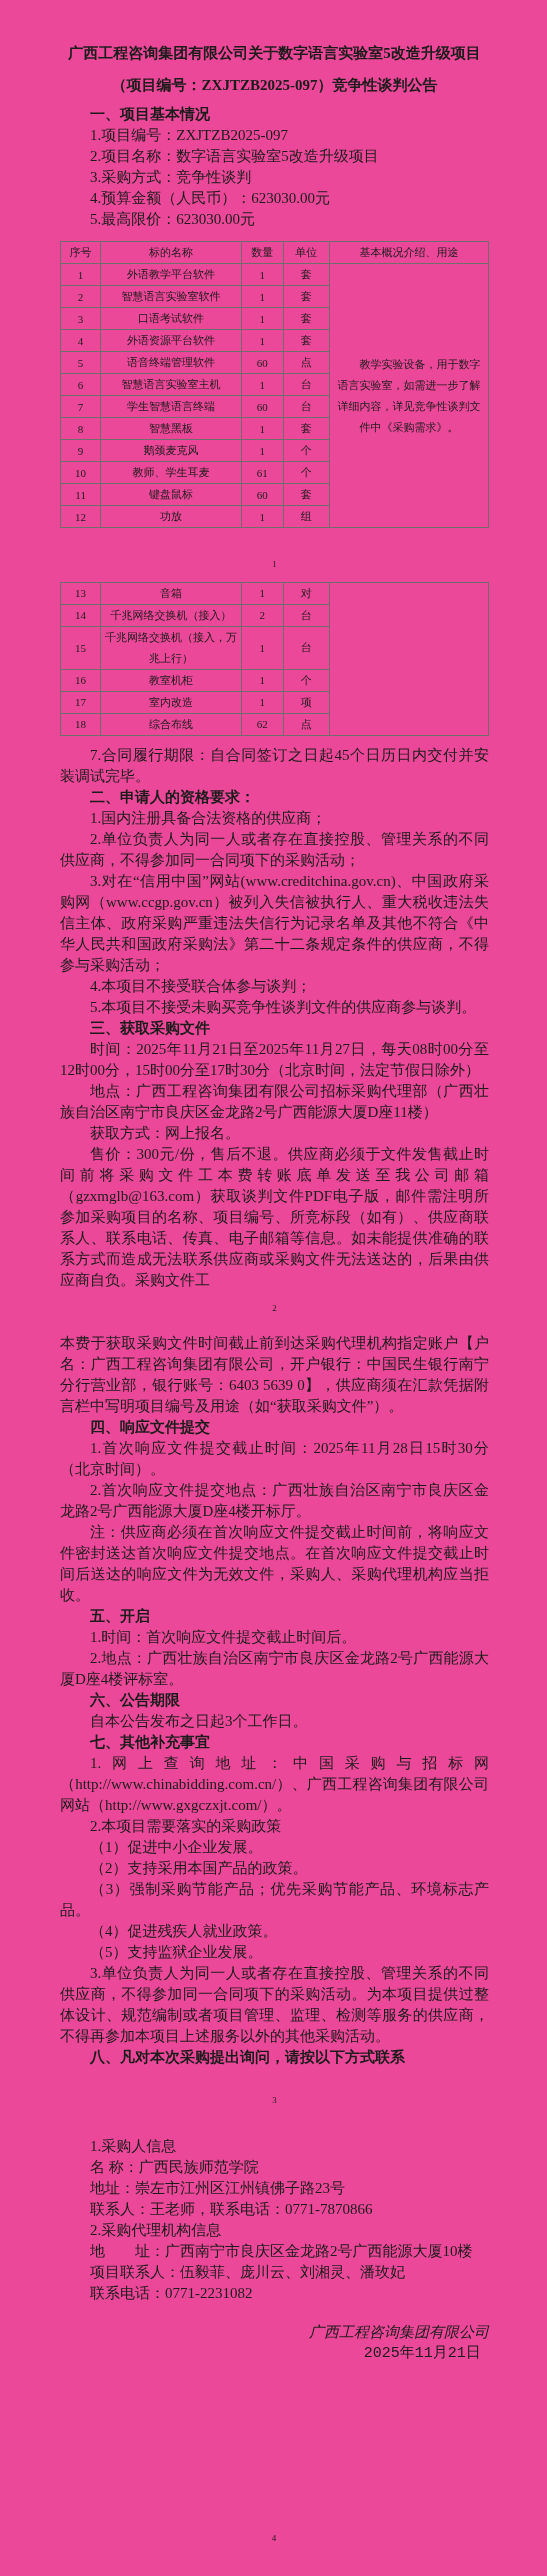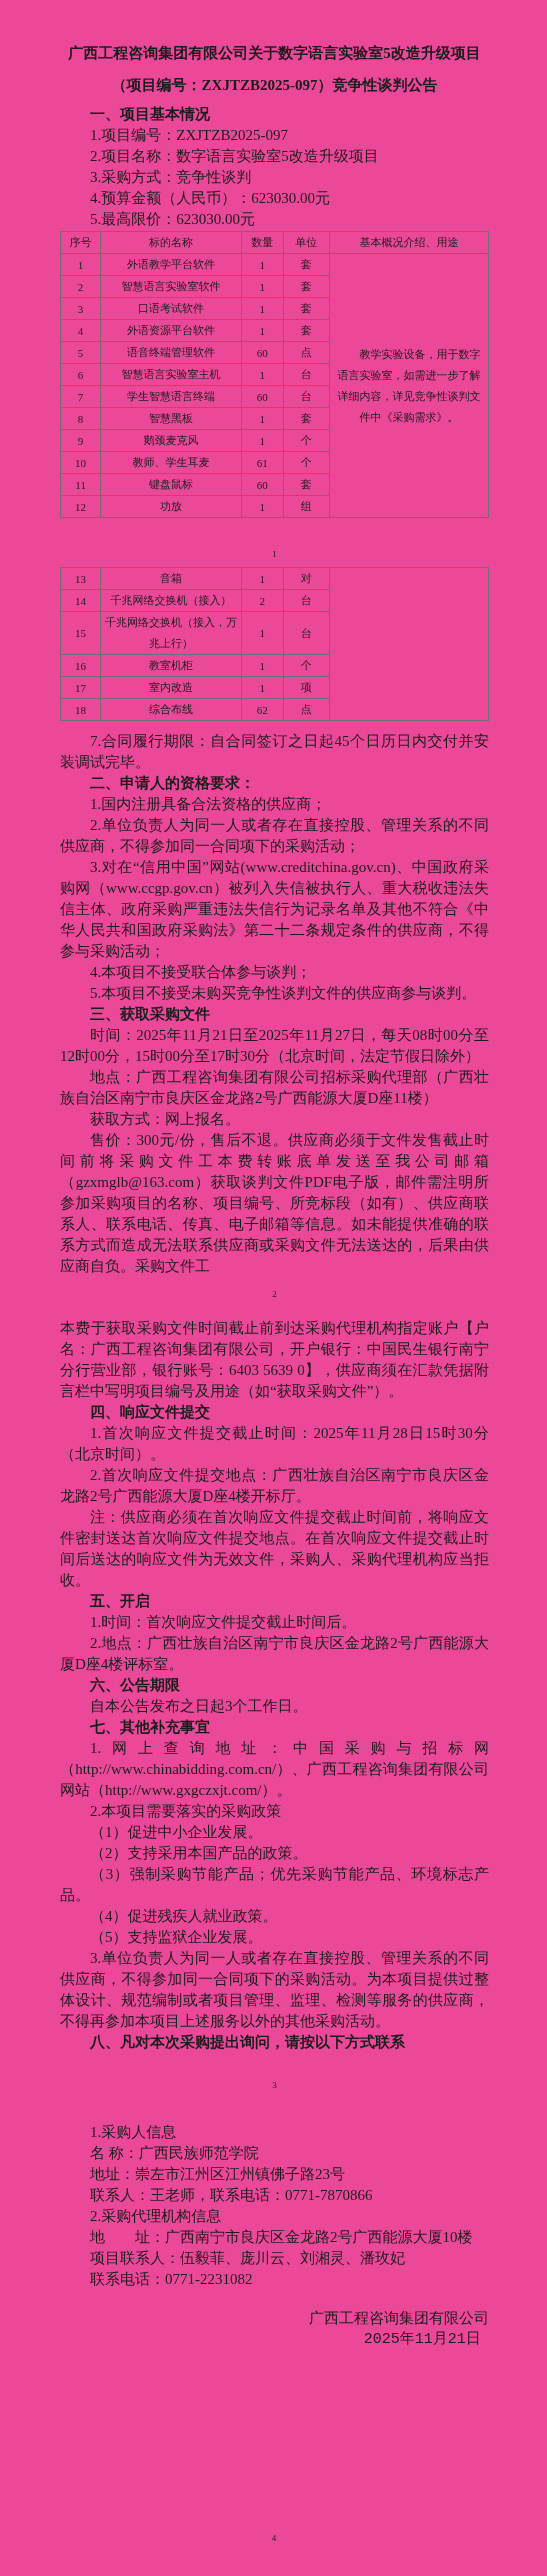--- a/index.html
+++ b/index.html
@@ -43,21 +43,21 @@
     text-align: justify;
   }
   .hd { font-weight: bold; }
   .noindent { text-indent: 0; }
   .gap-s { margin-top: 3.4px; }
   .doc-table {
     width: 100%;
     border-collapse: collapse;
     table-layout: fixed;
     font-size: 11px;
-    margin-top: 1px;
+    margin-top: 11px;
     border-radius: 30px;
   }
   .doc-table th, .doc-table td {
     border: 0.7px solid #6e6e6e;
     text-align: center;
     vertical-align: middle;
     font-weight: normal;
     height: 21px;
     padding: 0 2.7px;
     overflow: hidden;
@@ -78,21 +78,21 @@
     font-size: 9px;
     line-height: 12.3px;
     color: #1c1c1c;
     margin: 0;
   }
   .pagenum-1 { margin-top: 30px; margin-bottom: 6.8px; }
   .pagenum-2 { margin-top: 11px; margin-bottom: 18px; }
   .pagenum-3 { margin-top: 26px; margin-bottom: 30px; }
   .pagenum-4 { position: absolute; left: 0; right: 0; bottom: 31.5px; }
   .after-table { margin-top: 9.6px; }
-  .closing-company { text-align: right; text-indent: 0; margin-top: 18px; }
+  .closing-company { text-align: right; text-indent: 0; margin-top: 18px; font-style: italic; }
   .closing-date { text-align: right; text-indent: 0; padding-right: 8.2px; font-family: Liberation Mono, monospace; }
 </style>
 </head>
 <body>
 
 <div class="page">
 
   <h1 class="doc-title">
     <span style="display:block">广西工程咨询集团有限公司关于数字语言实验室5改造升级项目</span>
     <span style="display:block">（项目编号：ZXJTZB2025-097）竞争性谈判公告</span>

